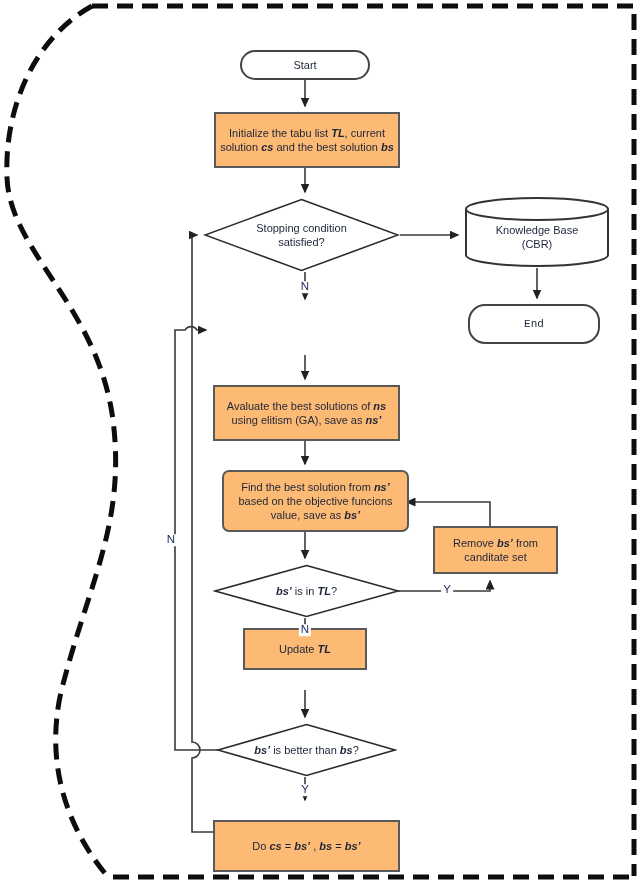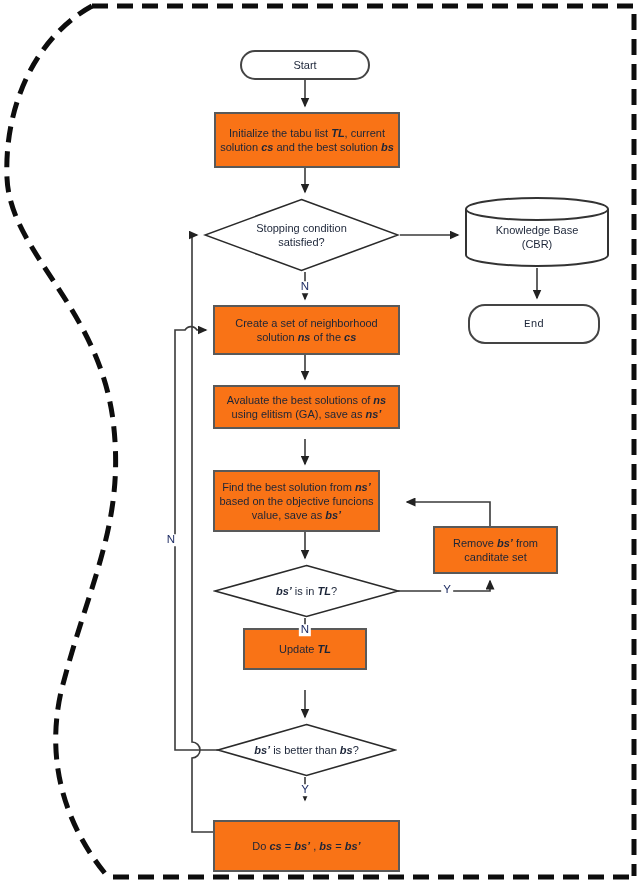--- a/index.html
+++ b/index.html
@@ -9,42 +9,42 @@
   html,body{margin:0;padding:0;background:#fff;}
   #canvas{
     position:relative; width:640px; height:885px; background:var(--bg);
     font-family:"Liberation Sans","DejaVu Sans",sans-serif; color:var(--ink);
     overflow:hidden;
   }
   #wires{position:absolute;left:0;top:0;z-index:1;}
   .node{position:absolute; z-index:2; display:flex; align-items:center; justify-content:center; text-align:center;}
   .node .txt{font-size:11px; line-height:1.3; width:100%; padding:0 4px; box-sizing:border-box;}
   .var{font-weight:bold; font-style:italic;}
-  .box{background:#f97316; border:2px solid var(--boxborder); box-sizing:border-box;}
+  .box{background:#fdba74; border:2px solid var(--boxborder); box-sizing:border-box;}
   .stadium{background:#fff; border:2px solid #444; border-radius:17px; box-sizing:border-box; font-size:11px;text-align:center;}
   .diamond{background:transparent;}
   .diamond svg{position:absolute; left:0; top:0;}
   .diamond .txt{position:relative; z-index:1;}
   .cyl{background:transparent;}
   .cyl svg{position:absolute; left:0; top:0;}
   .cyl .txt{position:relative; z-index:1; margin-top:10px;}
   .edge-label{
     position:absolute; z-index:3; transform:translate(-50%,-50%);
     font-size:11.5px; color:var(--label); background:#fff; padding:0 2px; line-height:1;
   }
   
   #n-start{left:240px; top:50px; width:130px; height:30px;}
   #n-init{left:214px; top:112px; width:186px; height:56px;}
   #n-stopping{left:203px; top:198px; width:197px; height:74px;}
   #n-stopping .txt{width:140px;}
   #n-kb{left:464px; top:196px; width:146px; height:72px;}
   #n-end{left:468px; top:304px; width:132px; height:40px;font-family:Liberation Mono, monospace;}
   #n-create{left:213px; top:305px; width:187px; height:50px;}
-  #n-eval{left:213px; top:385px; width:187px; height:44px;}
-  #n-find{left:213px; top:470px; width:167px; height:62px;}
+  #n-eval{left:213px; top:385px; width:187px; height:56px;}
+  #n-find{left:222px; top:470px; width:187px; height:62px;border-radius:7px;}
   #n-remove{left:433px; top:526px; width:125px; height:48px;}
   #n-intl{left:213px; top:564px; width:187px; height:54px;}
   #n-update{left:243px; top:628px; width:124px; height:42px;}
   #n-better{left:216px; top:723px; width:181px; height:54px;align-items:center;}
   #n-do{left:213px; top:820px; width:187px; height:52px;}
   
   #lbl-stopping-no{left:305px; top:287px;}
   #lbl-tabu-no{left:305px; top:630px;}
   #lbl-tabu-yes{left:447px; top:590px;}
   #lbl-better-yes{left:305px; top:790px;}
@@ -108,23 +108,20 @@
       <path class="cyl-stroke" d="M2,13 V59 A71,11 0 0 0 144,59 V13"></path>
       <ellipse class="cyl-stroke" cx="73" cy="13" rx="71" ry="11"></ellipse>
     </svg>
     <div class="txt"><span>Knowledge Base</span><br><span>(CBR)</span></div>
   </div>
 
   <div class="node stadium" id="n-end">
     <span class="txt">End</span>
   </div>
 
-  <div class="node box" id="n-create">
-    <div class="txt"><span>Create a set of neighborhood solution </span><span class="var">ns</span><span> of the </span><span class="var">cs</span></div>
-  </div>
 
   <div class="node box" id="n-eval">
     <div class="txt"><span>Avaluate the best solutions of </span><span class="var">ns</span><span> using elitism (GA), save as </span><span class="var">ns’</span></div>
   </div>
 
   <div class="node box" id="n-find">
     <div class="txt"><span>Find the best solution from </span><span class="var">ns’</span><span> based on the objective funcions value, save as </span><span class="var">bs’</span></div>
   </div>
 
   <div class="node diamond" id="n-intl">

